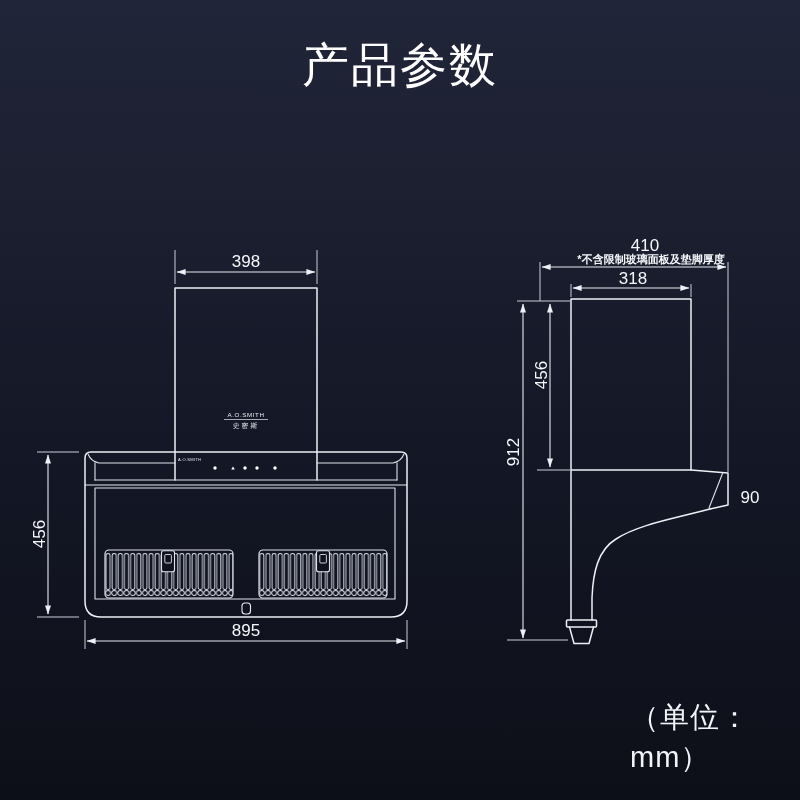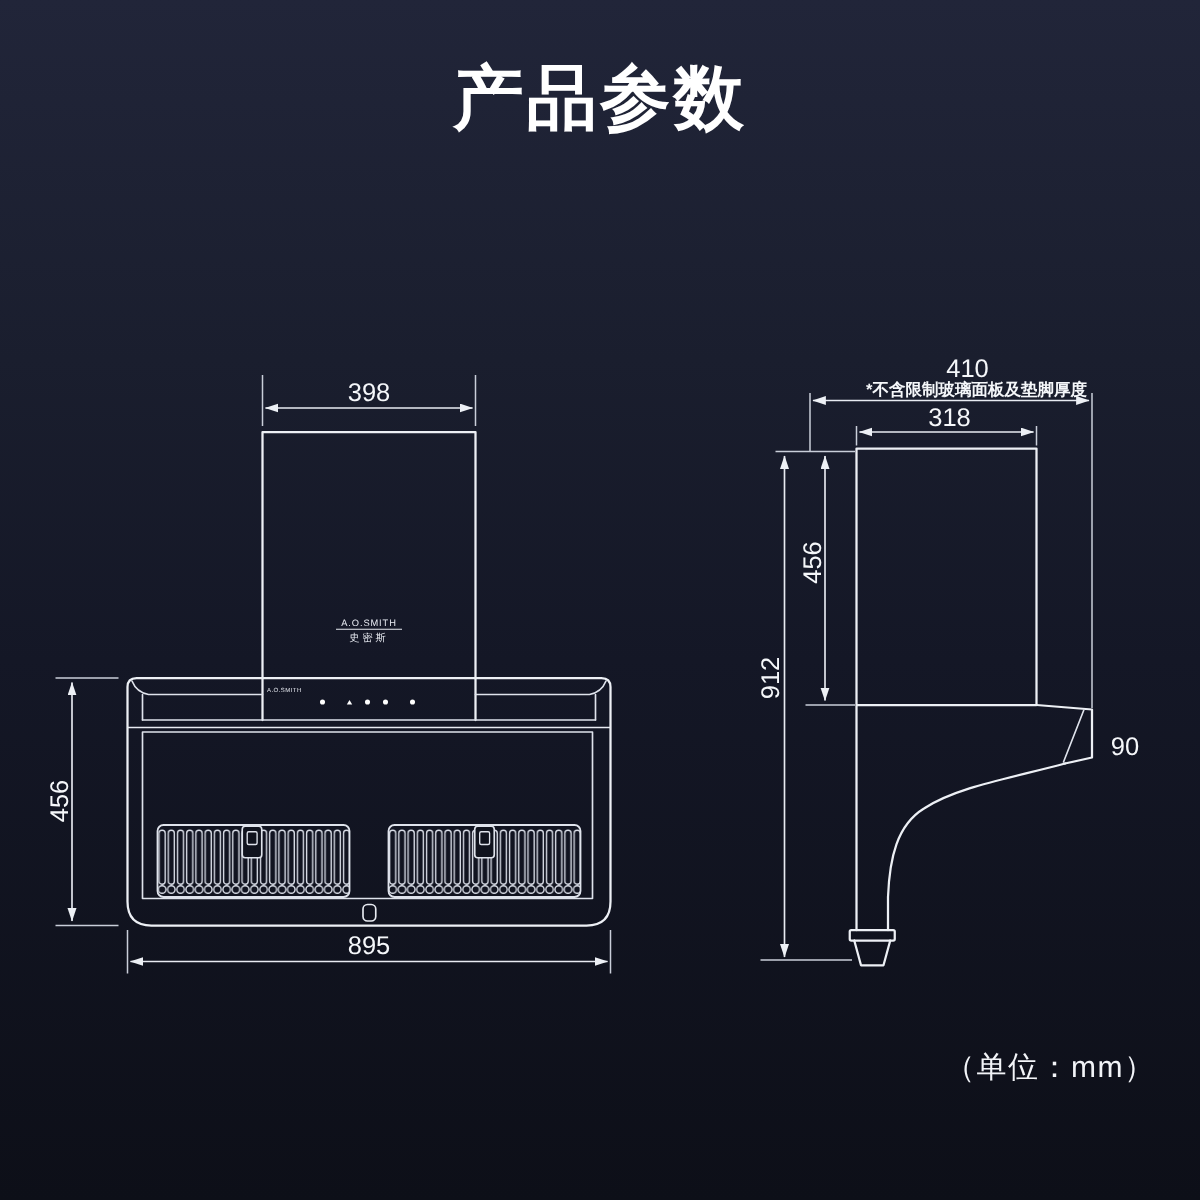--- a/index.html
+++ b/index.html
@@ -3,25 +3,25 @@
 <meta charset="utf-8">
 <style>
   html,body{margin:0;padding:0;background:#0d0f18;}
   .canvas{
     position:relative;width:800px;height:800px;overflow:hidden;
     background:linear-gradient(180deg,#212539 0%,#1a1e2e 30%,#141726 55%,#0d0f18 100%);
     font-family:"Liberation Sans","DejaVu Sans",sans-serif;
   }
   .page-title{
     position:absolute;top:34px;left:0;width:800px;text-align:center;
-    font-size:47px;font-weight:700;color:#ffffff;letter-spacing:2px;
+    font-size:47px;font-weight:400;color:#ffffff;letter-spacing:2px;
   }
   .unit-label{
     position:absolute;top:698px;left:630px;
-    font-size:20px;color:#f2f4f8;letter-spacing:1px;
+    font-size:29px;color:#f2f4f8;letter-spacing:1px;
   }
   svg{position:absolute;top:0;left:0;}
   .ol{stroke:#edf0f5;stroke-width:1.5;fill:none;stroke-linecap:round;stroke-linejoin:round;}
   .il{stroke:#dfe3ec;stroke-width:1.1;fill:none;stroke-linecap:round;stroke-linejoin:round;}
   .dim{stroke:#e8ebf2;stroke-width:1.1;fill:none;}
   .ext{stroke:#c9ced9;stroke-width:1;fill:none;}
   .dimtxt{fill:#f5f7fa;font-size:17px;font-family:"Liberation Sans","DejaVu Sans",sans-serif;}
   .notetxt{fill:#f5f7fa;font-size:11px;font-weight:700;font-family:"Liberation Sans","DejaVu Sans",sans-serif;}
   .logotxt{fill:#e8ebf2;font-family:"Liberation Sans","DejaVu Sans",sans-serif;}
 </style>

